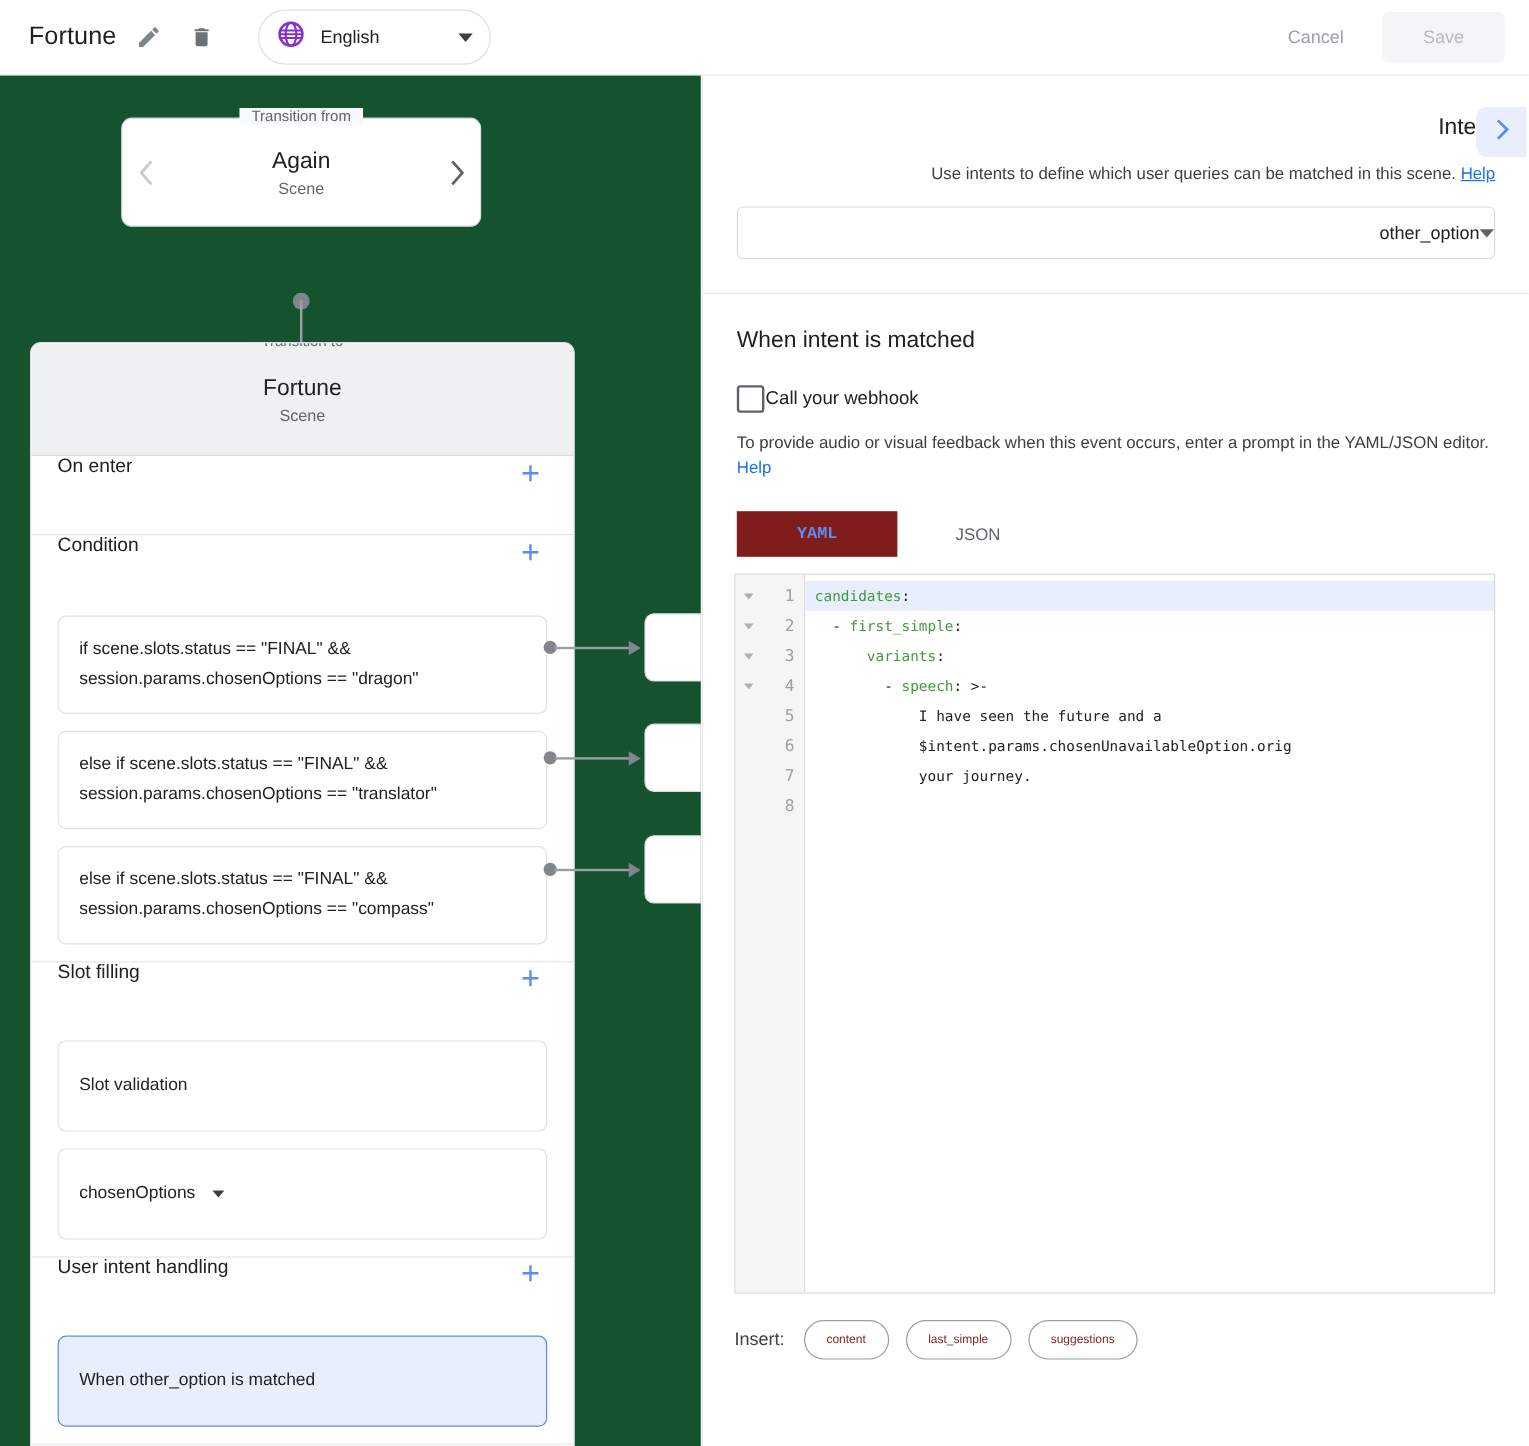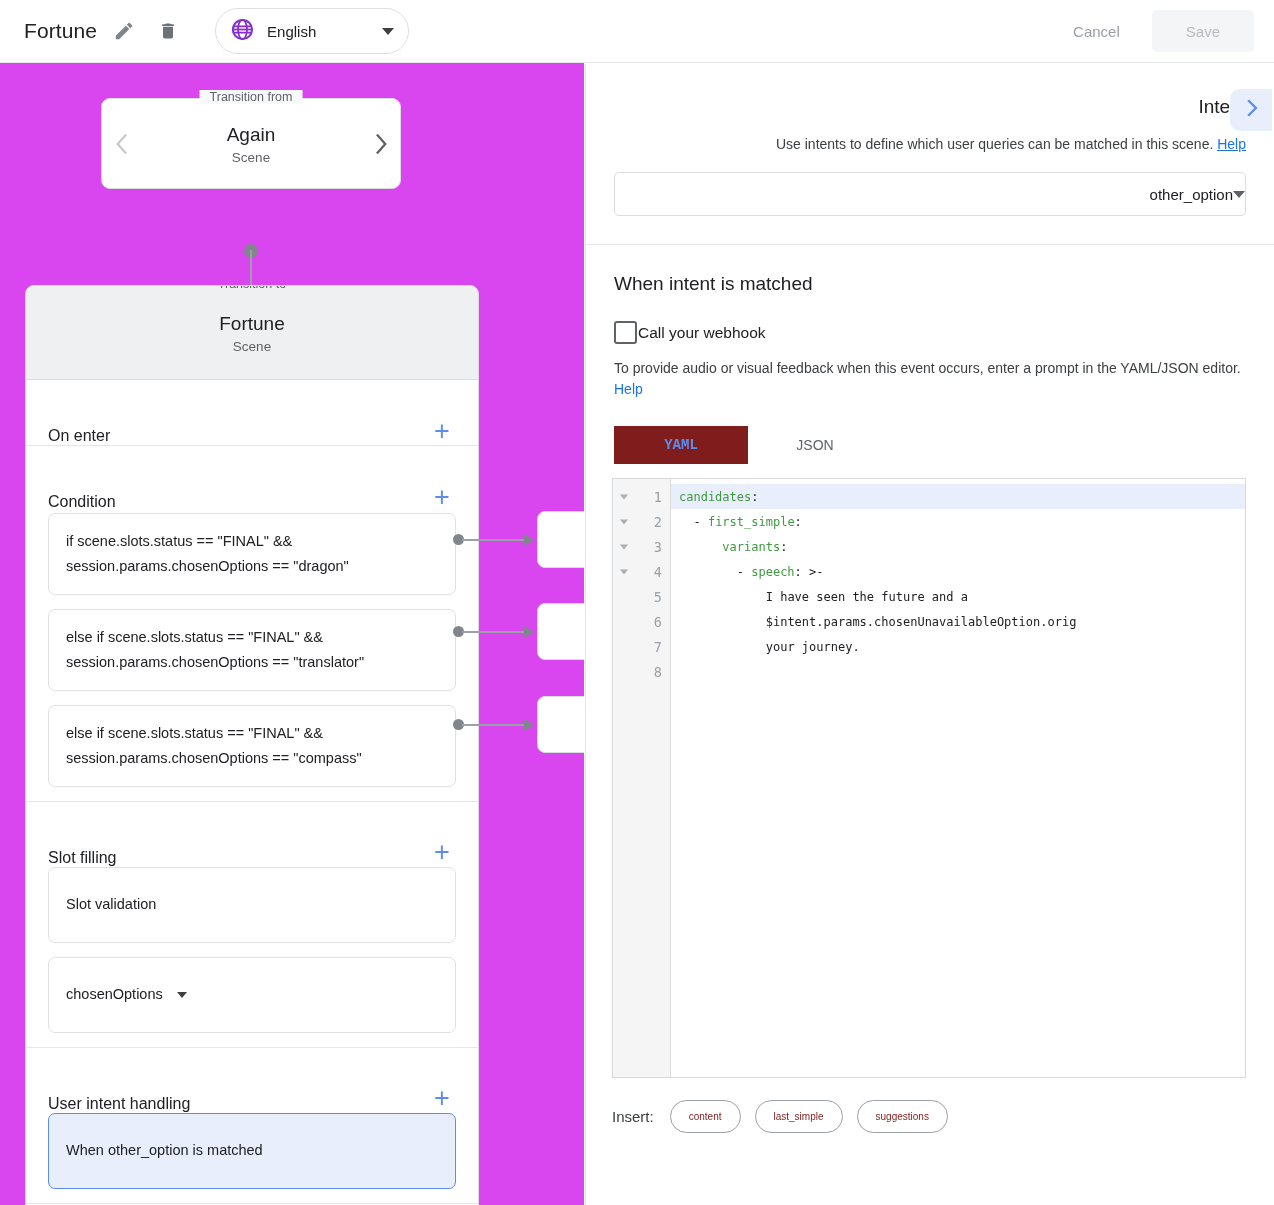--- a/index.html
+++ b/index.html
@@ -47,21 +47,21 @@
   }
   .btn-save {
     height: 42px; padding: 0 34px; border: none; background: #f4f5f7;
     font-size: 15px; color: #b6babf; border-radius: 5px; cursor: default;
     font-family: "Liberation Sans", sans-serif;
   }
 
   
   .left-panel {
     position: absolute; left: 0; top: 63px; width: 584px; height: 1142px;
-    background: #d946ef; overflow: hidden;
+    background: #14532d; overflow: hidden;
   }
   .divider-v {
     position: absolute; left: 585px; top: 63px; width: 1px; height: 1142px;
     background: #e4e6e9;
   }
 
   
   .trans-from {
     position: absolute; left: 101px; top: 35px; width: 300px; height: 91px;
     background: #fff; border: 1px solid #dadce0; border-radius: 9px;
@@ -104,21 +104,21 @@
     background: #eef0f2; height: 94px; position: relative;
     display: flex; flex-direction: column; align-items: center;
     justify-content: center; border-bottom: 1px solid #dadce0;
   }
   .scene-head .legend { background: linear-gradient(to bottom, #f8f9fa 50%, #eef0f2 50%); }
   .section {
     border-bottom: 1px solid #e4e6e9; padding: 0 0 0 0;
   }
   .section:last-child { border-bottom: none; }
   .section-head {
-    height: 65px; display: flex; align-items: flex-end; padding: 0 22px 0 22px;
+    height: 65px; display: flex; align-items: flex-start; padding: 0 22px 0 22px;
   }
   .section-title { font-size: 16px; color: #202124; flex: 1; }
   .plus-btn {
     width: 28px; height: 28px; display: flex; align-items: center;
     justify-content: center; cursor: pointer; color: #5b8dee;
     font-size: 27px; line-height: 1; font-weight: 300;
   }
   .item-box {
     margin: 0 22px 14px 22px; border: 1px solid #dfe1e5; border-radius: 7px;
     padding: 15px 17px; font-size: 14.5px; color: #202124; line-height: 1.72;

